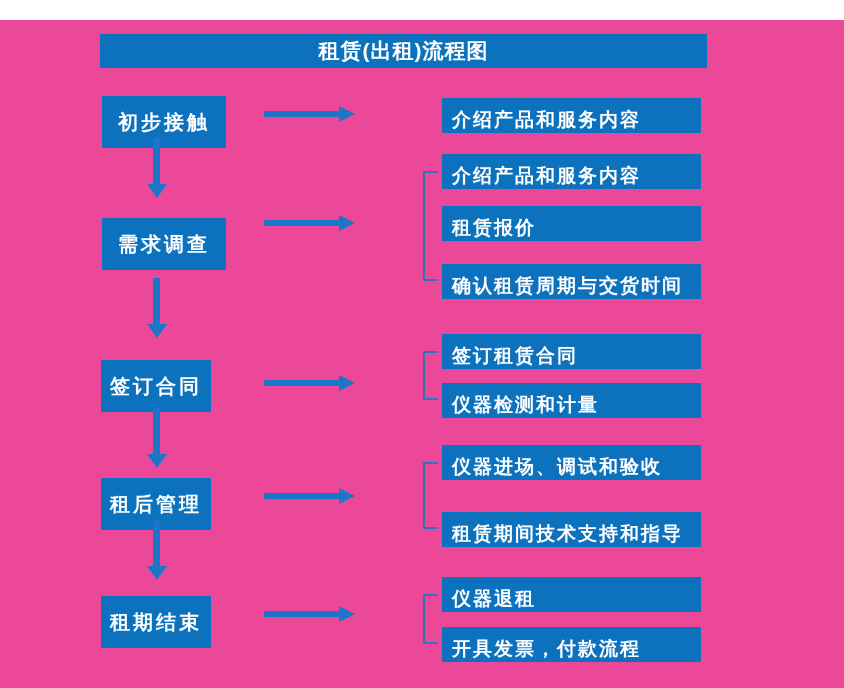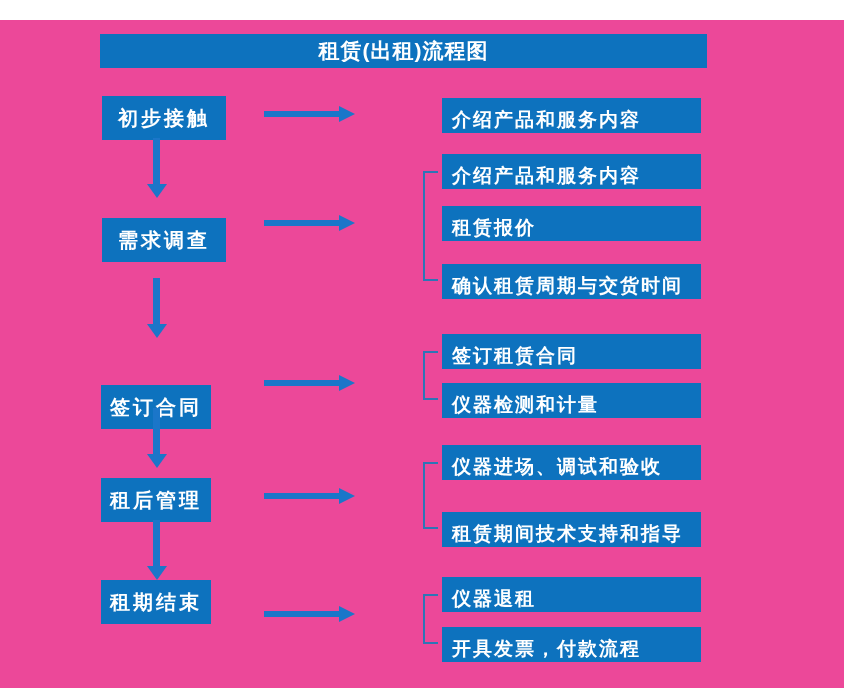--- a/index.html
+++ b/index.html
@@ -17,21 +17,21 @@
   .canvas{position:relative;width:844px;height:688px;background:#ec4899;margin-top:20px;}
 
   .title-bar{
     position:absolute;left:100px;top:14px;width:607px;height:34px;
     background:var(--box-blue);color:var(--text-white);
     display:flex;align-items:center;justify-content:center;
     font-size:21px;font-weight:bold;letter-spacing:1px;
   }
 
   .step{
-    position:absolute;height:44px;background:var(--box-blue);
+    position:absolute;height:52px;background:var(--box-blue);
     color:var(--text-white);display:flex;align-items:center;justify-content:center;
     font-size:20px;font-weight:bold;letter-spacing:3px;
   }
   .step.wide{left:102px;width:124px;}
   .step.narrow{left:101px;width:110px;}
 
   .detail{
     position:absolute;left:442px;width:259px;height:35px;
     background:var(--box-blue);color:var(--text-white);
     display:flex;align-items:flex-end;justify-content:flex-start;
@@ -71,27 +71,27 @@
   <div class="title-bar">
     <span>租赁(出租)流程图</span>
   </div>
 
   <div class="step wide" style="top:76px;">
       <span>初步接触</span>
     </div>
   <div class="step wide" style="top:198px;">
       <span>需求调查</span>
     </div>
-  <div class="step narrow" style="top:365px;">
+  <div class="step narrow" style="top:340px;">
       <span>签订合同</span>
     </div>
   <div class="step narrow" style="top:458px;">
       <span>租后管理</span>
     </div>
-  <div class="step narrow" style="top:560px;">
+  <div class="step narrow" style="top:576px;">
       <span>租期结束</span>
     </div>
 
   <div class="varrow" style="top:118px;height:60px;">
     <div class="shaft" style="height:46px;"></div>
     <div class="head" style="top:46px;"></div>
   </div>
   <div class="varrow" style="top:258px;height:60px;">
     <div class="shaft" style="height:46px;"></div>
     <div class="head" style="top:46px;"></div>

